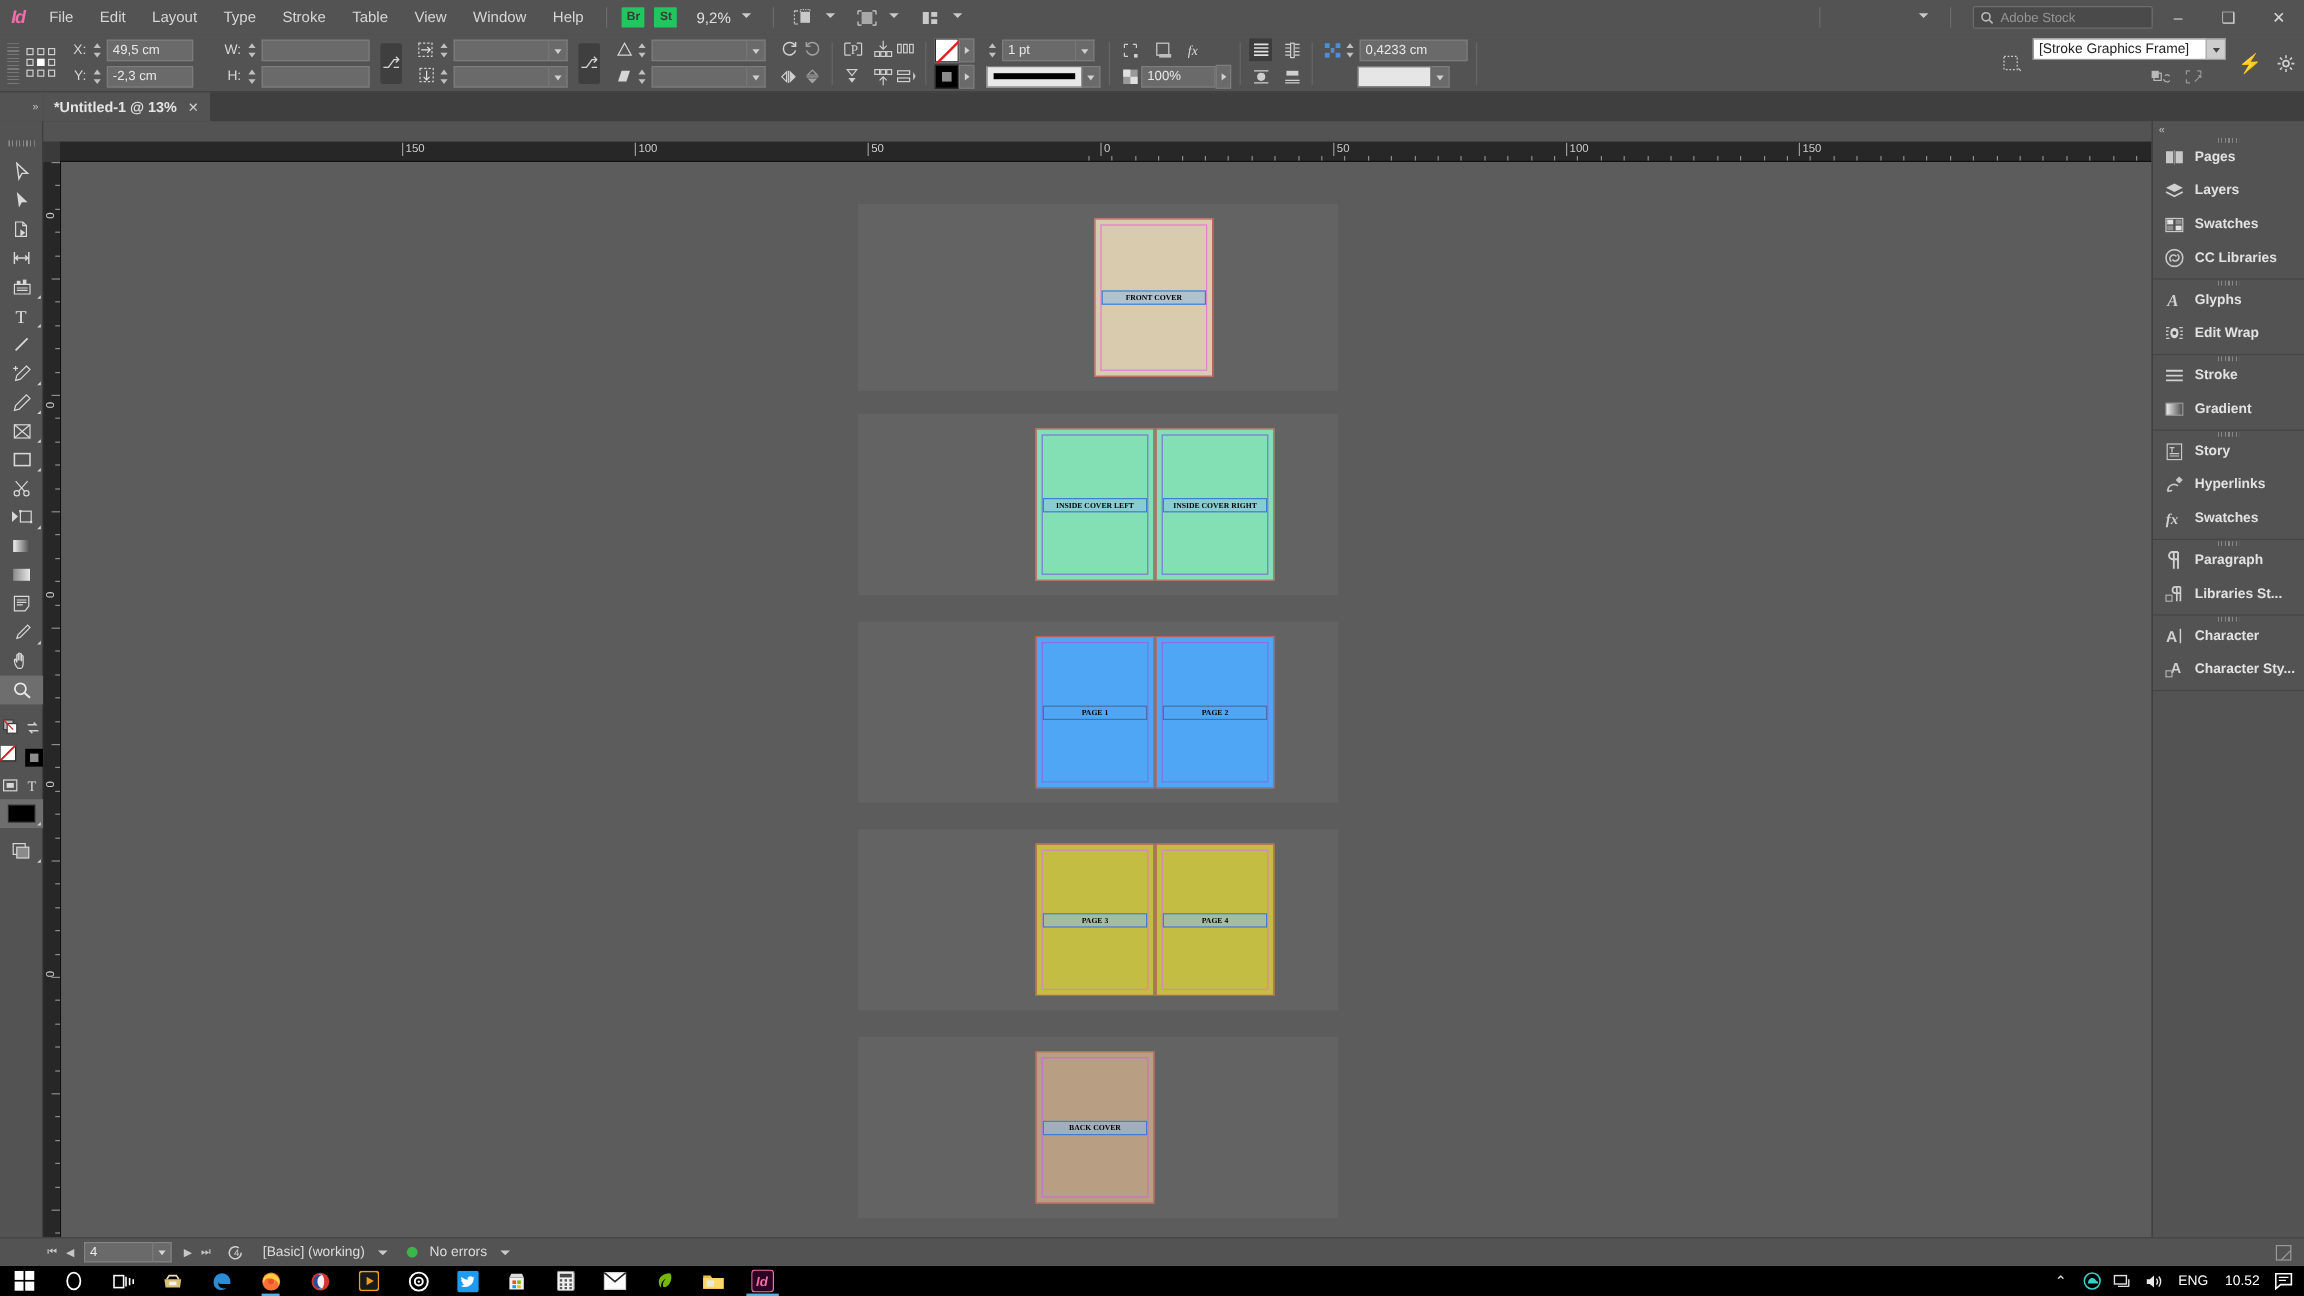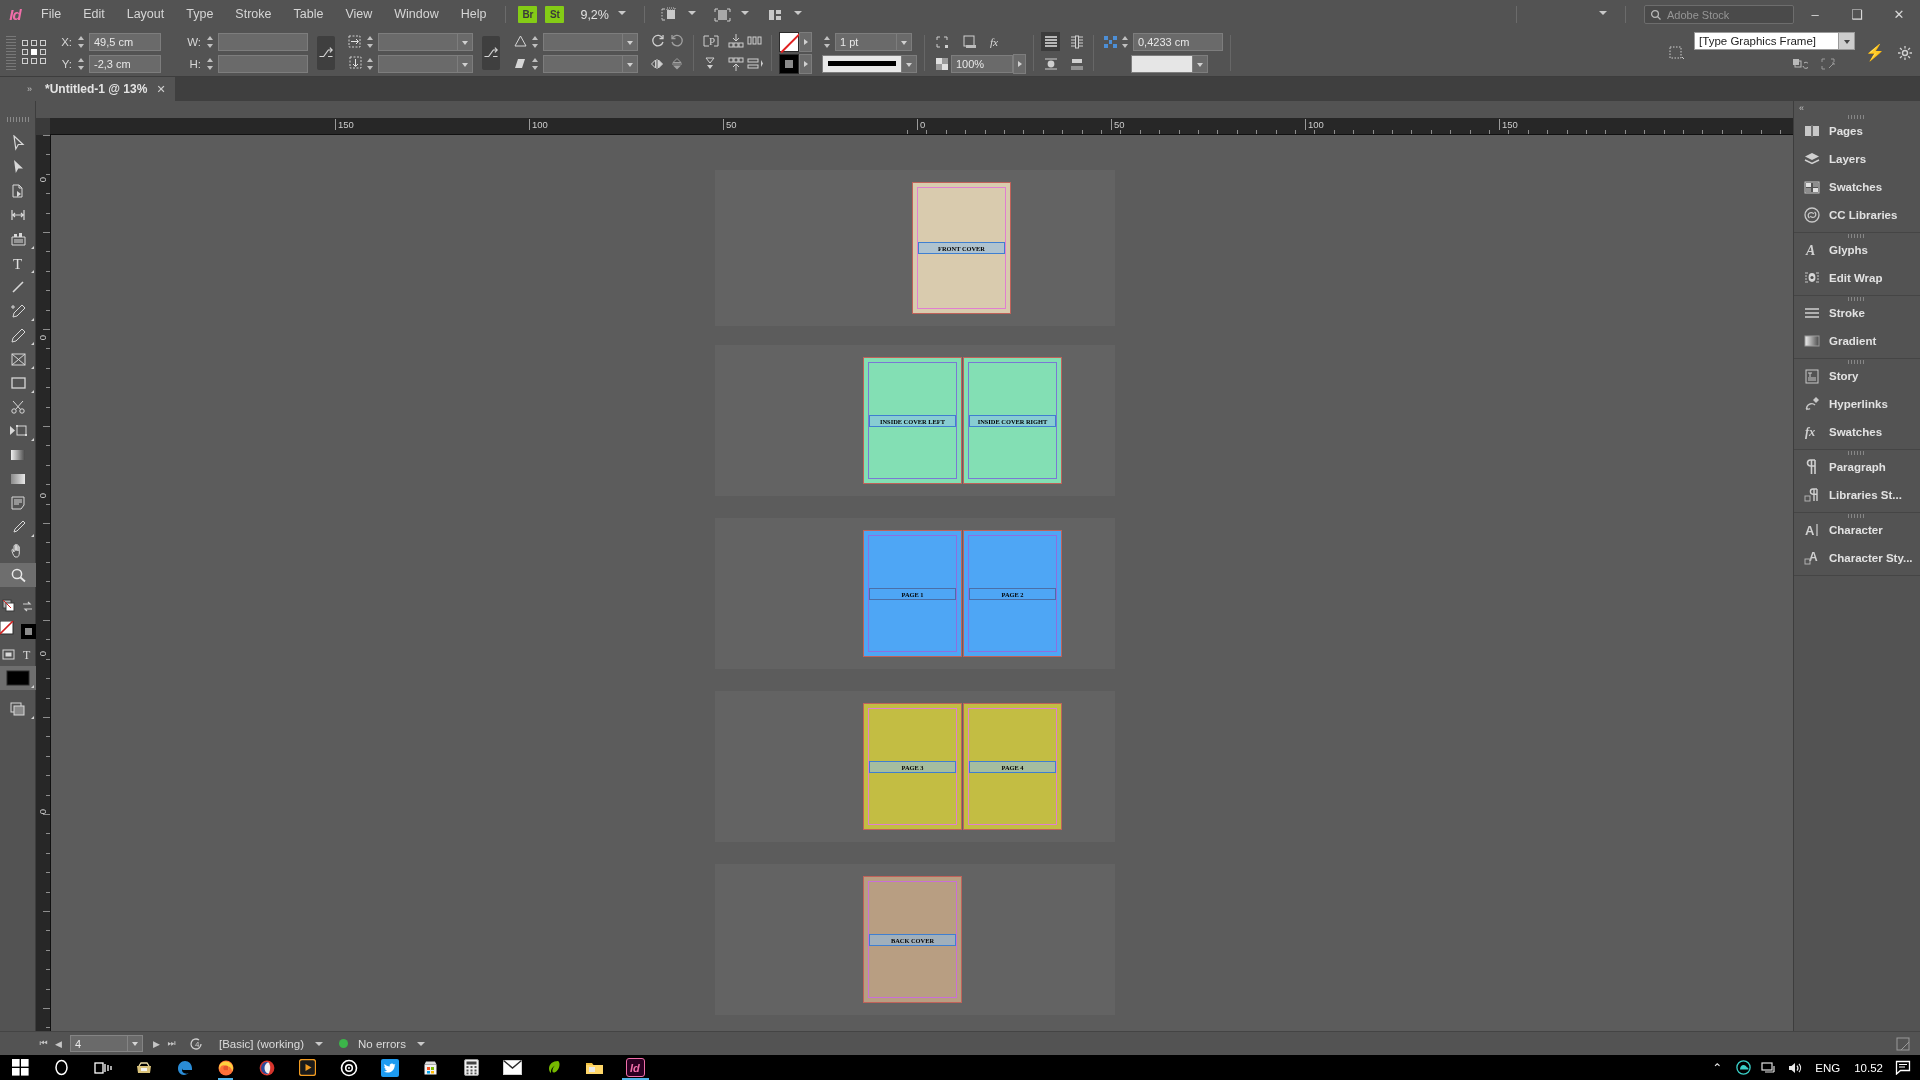--- a/index.html
+++ b/index.html
@@ -22,21 +22,21 @@
     width:30px; height:29px; display:flex; align-items:center; justify-content:center;
     color:#f06ea9; font-weight:bold; font-size:15px; font-style:italic;
     letter-spacing:-1px;
   }
   .menu-item {
     padding:0 11px; height:29px; line-height:29px; font-size:12.5px; color:#d6d6d6;
     cursor:default; white-space:nowrap;
   }
   .mb-sep { width:1px; height:17px; background:#6b6b6b; margin:0 8px; }
   .appbtn {
-    width:19px; height:17px; background:#84cc16; color:#3a3a3a; font-size:10px;
+    width:19px; height:17px; background:#22c55e; color:#3a3a3a; font-size:10px;
     display:flex; align-items:center; justify-content:center; margin:0 4px;
     border-radius:1px; font-weight:bold;
   }
   .zoomval { font-size:12.5px; color:#e0e0e0; margin-left:12px; }
   .chev {
     display:inline-block; width:9px; height:9px; position:relative; margin:0 9px;
   }
   .chev::after {
     content:""; position:absolute; left:0; top:1px;
     border-left:4px solid transparent; border-right:4px solid transparent;
@@ -663,21 +663,21 @@
 
     <div class="ctrl-right">
       <span class="icobox" style="margin-right:8px">
         <svg width="17" height="16" viewBox="0 0 17 16">
           <rect x="2" y="2" width="11" height="11" fill="none" stroke="#cfcfcf" stroke-dasharray="1.5 1.5"></rect>
           <path d="M14 12l2 2" stroke="#cfcfcf"></path>
         </svg>
       </span>
       <div style="display:flex;flex-direction:column;gap:4px;align-items:flex-end">
         <div style="display:flex">
-          <span class="styledd">[Type Graphics Frame]</span>
+          <span class="styledd">[Stroke Graphics Frame]</span>
           <span class="styledd-arrow"></span>
         </div>
         <div style="display:flex;gap:9px;padding-right:18px">
           <span class="icobox">
             <svg width="16" height="14" viewBox="0 0 16 14">
               <rect x="1" y="2" width="6" height="6" fill="#b9b9b9"></rect>
               <rect x="3" y="4" width="6" height="6" fill="none" stroke="#b9b9b9"></rect>
               <path d="M11 9a3 3 0 1 0 1-3" fill="none" stroke="#b9b9b9"></path>
             </svg>
           </span>

